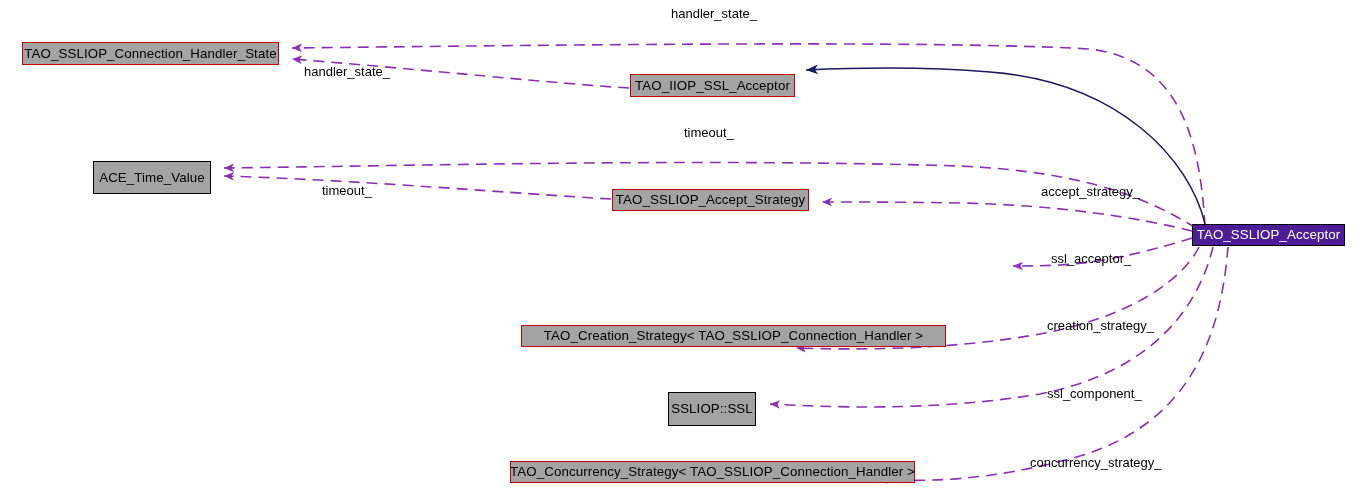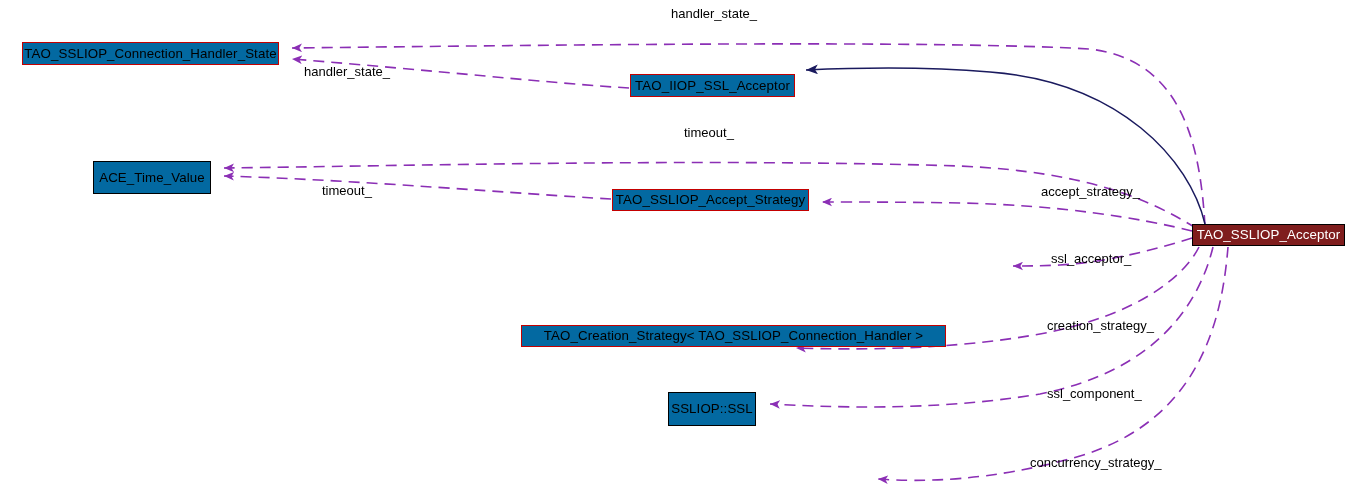--- a/index.html
+++ b/index.html
@@ -27,31 +27,31 @@
   .node {
     position: absolute;
     box-sizing: border-box;
     display: flex;
     align-items: center;
     justify-content: center;
     white-space: nowrap;
     font-size: 13.3px;
     line-height: 1;
     letter-spacing: 0.1px;
-    background: #0369a1;
+    background: #a3a3a3;
     color: #000000;
     border: 1px solid #000000;
     padding: 0 5px;
     z-index: 5;
   }
   .node.red {
     border-color: #c40000;
   }
   .node.black-fill {
-    background: #7f1d1d;
+    background: #4c1d95;
     color: #ffffff;
     border-color: #000000;
   }
   .edge-label {
     position: absolute;
     font-size: 13px;
     color: #000000;
     white-space: nowrap;
     line-height: 1;
     z-index: 6;
@@ -113,20 +113,23 @@
 
 
   <div class="node red" style="left:521px; top:325px; width:425px; height:22px;">
     <span>TAO_Creation_Strategy&lt; TAO_SSLIOP_Connection_Handler &gt;</span>
   </div>
 
   <div class="node" style="left:668px; top:392px; width:88px; height:34px;">
     <span>SSLIOP::SSL</span>
   </div>
 
+  <div class="node red" style="left:510px; top:461px; width:405px; height:22px;">
+    <span>TAO_Concurrency_Strategy&lt; TAO_SSLIOP_Connection_Handler &gt;</span>
+  </div>
 
   <div class="node black-fill" style="left:1192px; top:224px; width:153px; height:22px;">
     <span>TAO_SSLIOP_Acceptor</span>
   </div>
 
   <div class="edge-label" style="left:671px; top:7px;">handler_state_</div>
 
   <div class="edge-label" style="left:304px; top:65px;">handler_state_</div>
 
   <div class="edge-label" style="left:684px; top:126px;">timeout_</div>

